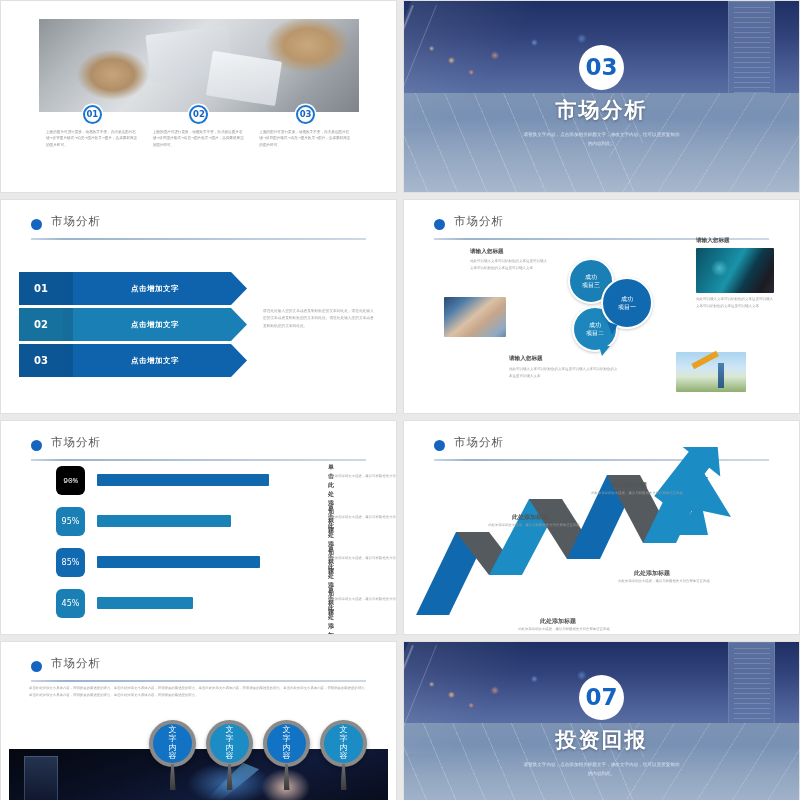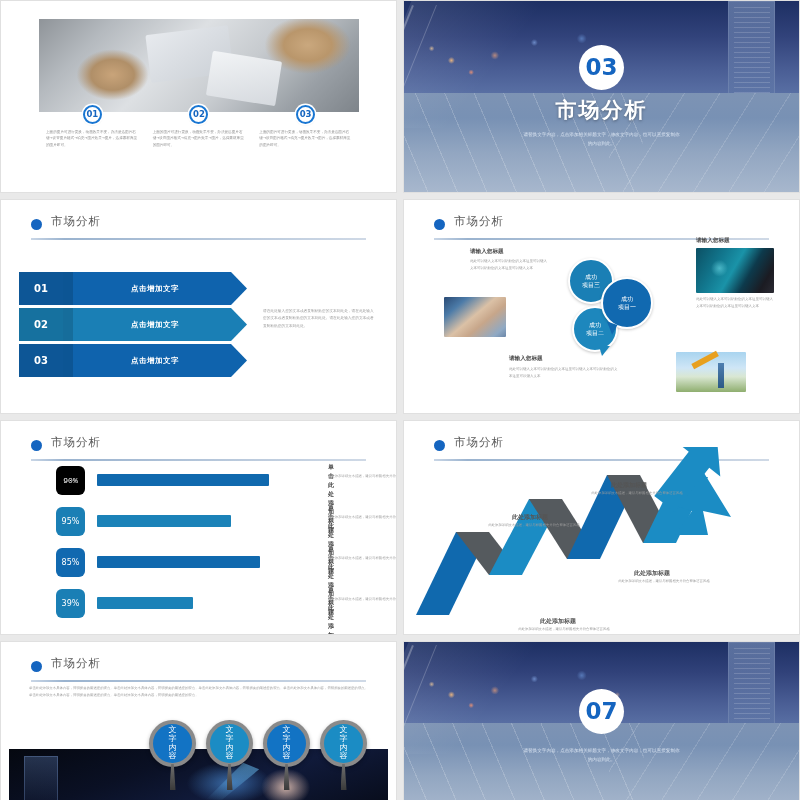--- a/index.html
+++ b/index.html
@@ -416,21 +416,21 @@
     </div>
 
     <div class="bar-row" style="top:127px;">
       <div class="pct" style="background:#1169b0; top:0;">85%</div>
       <div class="bar" style="background:#1069ae; top:8px; width:163px;"></div>
       <div class="bar-lbl" style="top:-3px;">单击此处添加标题</div>
       <div class="bar-desc" style="top:7px;">此处添加详细文本描述，建议与标题相关并符合整体语言风格</div>
     </div>
 
     <div class="bar-row" style="top:168px;">
-      <div class="pct" style="background:#1a7fb5; top:0;">39%</div>
+      <div class="pct" style="background:#1a7fb5; top:0;">45%</div>
       <div class="bar" style="background:#1b82b8; top:8px; width:96px;"></div>
       <div class="bar-lbl" style="top:-3px;">单击此处添加标题</div>
       <div class="bar-desc" style="top:7px;">此处添加详细文本描述，建议与标题相关并符合整体语言风格</div>
     </div>
   </div>
 
   <div class="slide">
     <div class="hdr">
       <div class="dot"></div>
       <div class="htxt">市场分析</div>
@@ -501,17 +501,18 @@
 
   <div class="slide cover">
     <div class="sky"></div>
     <div class="tower"></div>
     <div class="plaza"></div>
     <div class="diag"></div>
     <div class="diag2"></div>
     <div class="diag3"></div>
     <div class="cover-inner">
       <div class="cover-circle">07</div>
+      <div class="cover-title">投资回报</div>
       <div class="cover-sub">请替换文字内容，点击添加相关标题文字，修改文字内容，也可以直接复制你的内容到此。</div>
     </div>
   </div>
 
 </div>
 
 </body></html>

